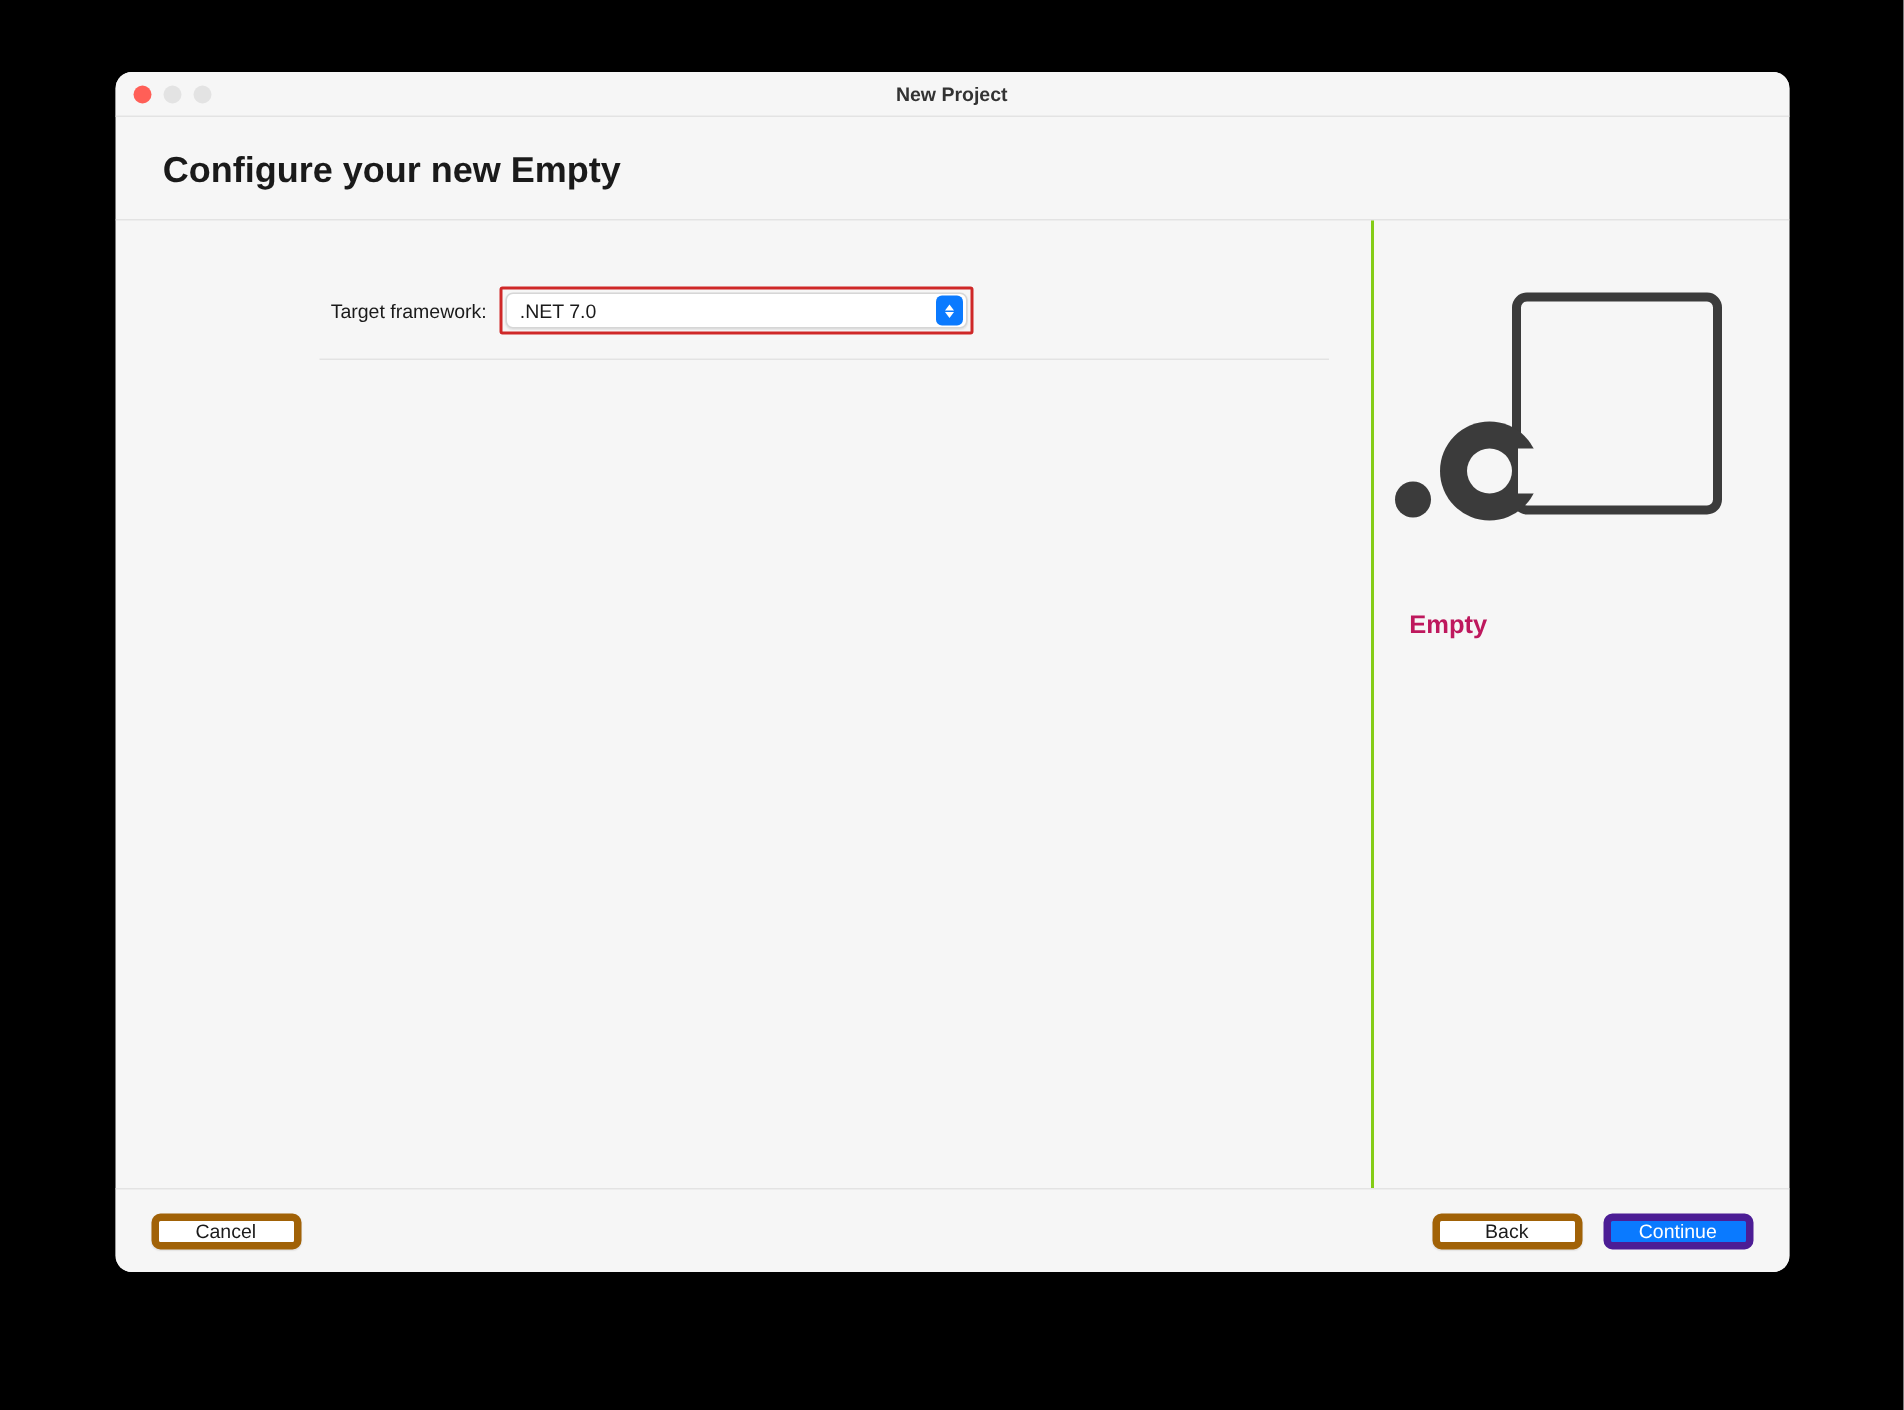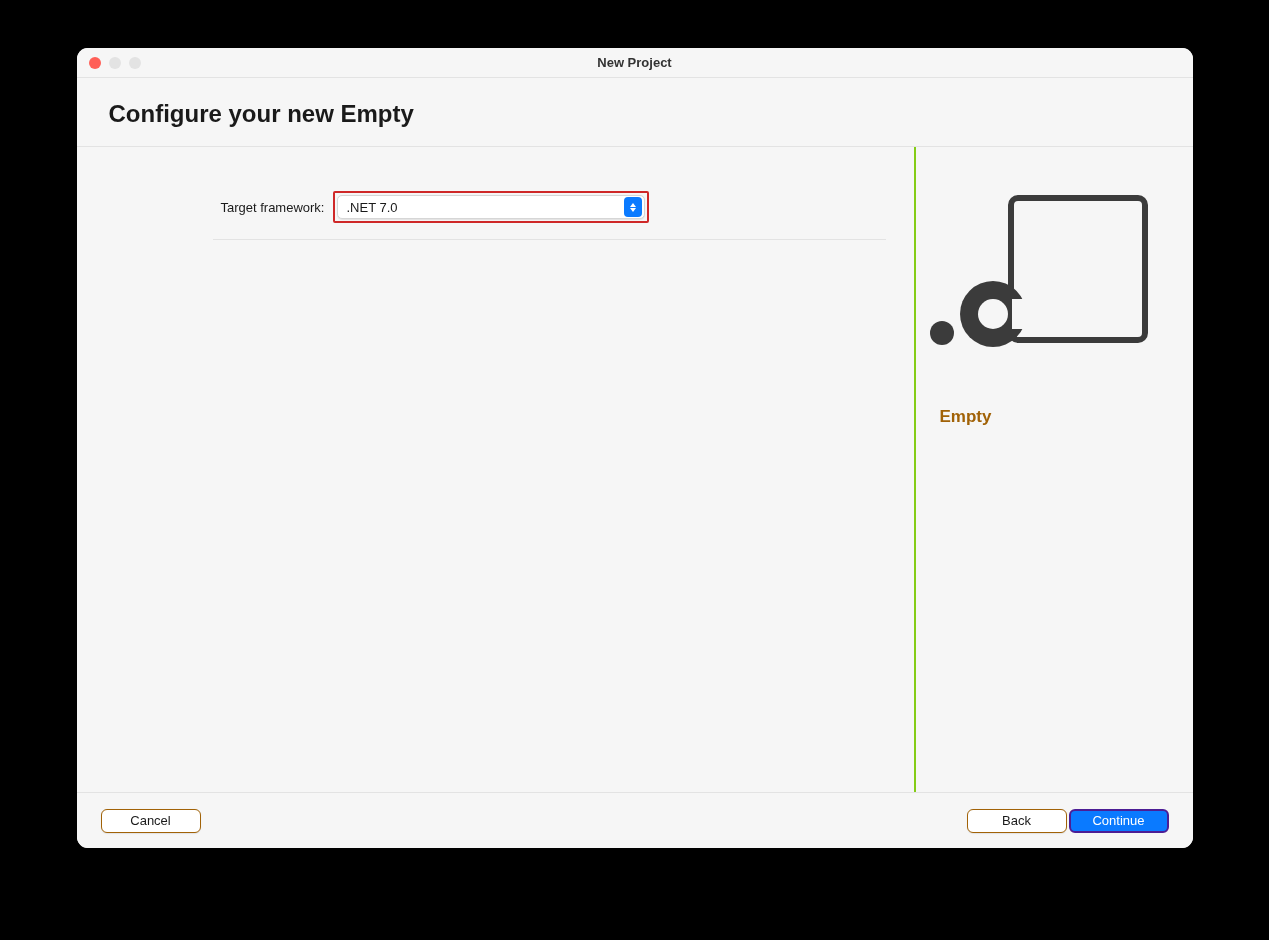--- a/index.html
+++ b/index.html
@@ -226,61 +226,61 @@
       width: 24px;
       height: 24px;
       border-radius: 50%;
       background: #3b3b3b;
       left: -30px;
       bottom: 2px;
     }
     .template-name {
       font-size: 17px;
       font-weight: 700;
-      color: #a16207;
+      color: #be185d;
       margin-bottom: 18px;
     }
     .template-desc {
       font-size: 13px;
       color: #6e6e6e;
       line-height: 1.45;
     }
     .footer {
       height: 56px;
       border-top: 1px solid #e3e3e3;
       display: flex;
       align-items: center;
       justify-content: space-between;
       padding: 0 24px;
       background: #f6f6f6;
     }
     .footer-right {
       display: flex;
-      gap: 2px;
+      gap: 14px;
     }
     .btn {
       min-width: 100px;
       height: 24px;
       border-radius: 6px;
       font-size: 13px;
       display: flex;
       align-items: center;
       justify-content: center;
       cursor: default;
       padding: 0 16px;
     }
     .btn-default {
       background: #fff;
-      border: 1px solid #a16207;
+      border: 5px solid #a16207;
       color: #1a1a1a;
       box-shadow: 0 0.5px 1px rgba(0,0,0,0.08);
     }
     .btn-primary {
       background: #0a7aff;
-      border: 2px solid #4c1d95;
+      border: 5px solid #4c1d95;
       color: #fff;
     }
   </style>
 </head>
 <body>
 
 <div class="window">
   <div class="titlebar">
     <div class="traffic-lights">
       <div class="traffic-light tl-close"></div>

